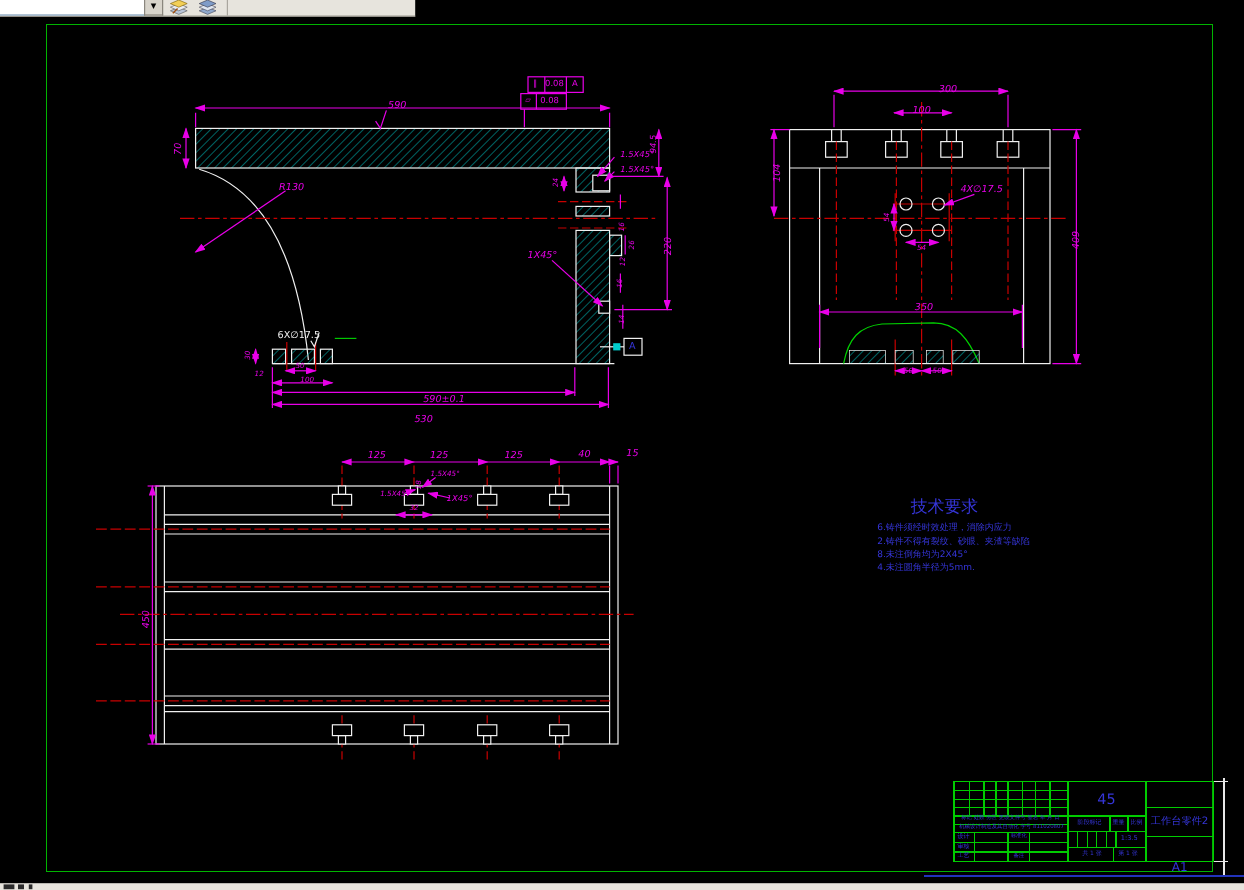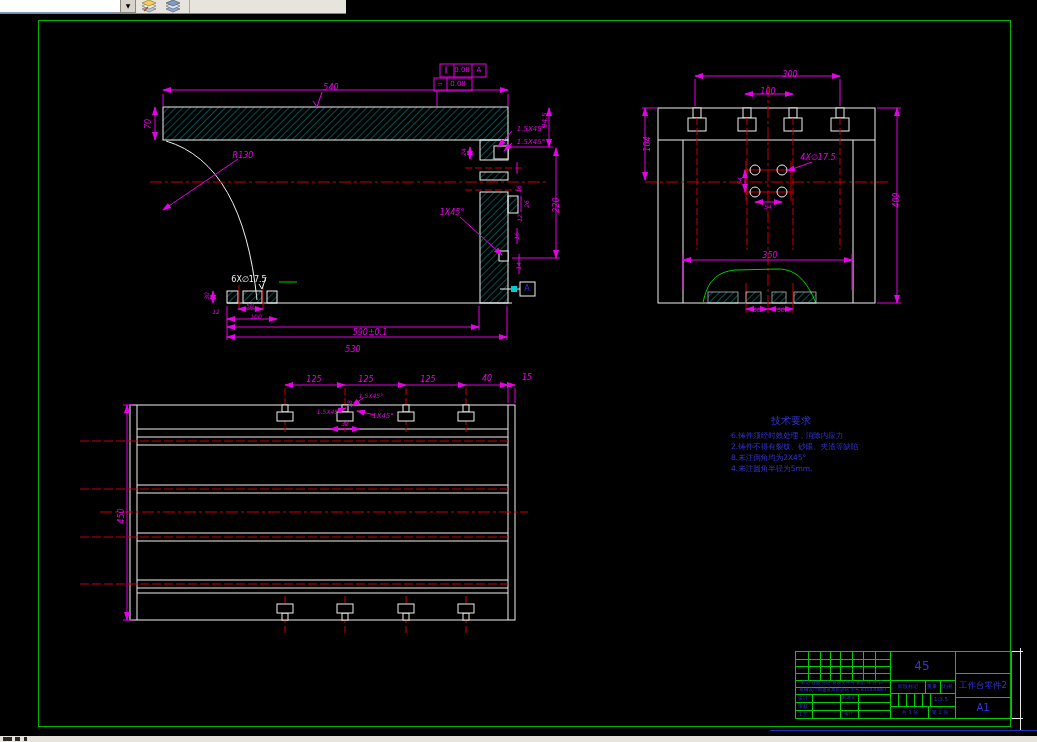--- a/index.html
+++ b/index.html
@@ -17,21 +17,21 @@
   
   #statusbar{position:absolute;left:0;top:736px;width:1037px;height:6px;background:#e7e4dd;}
   .sb-mark{position:absolute;top:1px;background:#2b2b2b;}
   
   #labels{position:absolute;left:0;top:0;width:1037px;height:742px;pointer-events:none;}
   .lab{position:absolute;transform:translate(-50%,-50%);white-space:nowrap;line-height:1;}
   .c-m{color:#e800e8}.c-w{color:#f0f0f0}.c-b{color:#3535d8}
   .it{font-style:italic}.ul{}
   
   #tech{position:absolute;left:731px;top:414px;width:190px;color:#3535d8;}
-  #tech .t{font-size:10px;margin-left:40px;margin-bottom:2px;}
+  #tech .t{font-size:14px;margin-left:28px;margin-bottom:2px;}
   #tech .i{font-size:7.5px;line-height:11px;white-space:nowrap;}
   
   .tbk{position:absolute;transform:translate(-50%,-50%);color:#3535d8;white-space:nowrap;line-height:1;}
 </style>
 </head>
 <body>
 
 <div id="stage">
 
   <svg width="1037" height="742" style="position:absolute;left:0;top:0">
@@ -292,21 +292,21 @@
         <line x1="922" y1="693" x2="922" y2="706"></line>
       <line x1="930" y1="693" x2="930" y2="706"></line>
       <line x1="928" y1="706" x2="928" y2="718"></line>
       <line x1="955" y1="651" x2="955" y2="718"></line>
       <line x1="955" y1="673" x2="1011" y2="673"></line>
       <line x1="955" y1="697" x2="1011" y2="697"></line>
     </g>
   </svg>
 
   <div id="labels">
-      <span class="lab c-m it" style="left: 331px; top: 88px; font-size: 8px;">540</span>
+      <span class="lab c-m it" style="left: 331px; top: 88px; font-size: 8px;">590</span>
       <span class="lab c-m it" style="left: 149px; top: 124px; font-size: 8px; transform: translate(-50%, -50%) rotate(-90deg);">70</span>
       <span class="lab c-m it" style="left: 243px; top: 156px; font-size: 8px;">R130</span>
       <span class="lab c-m it ul" style="left: 531px; top: 129px; font-size: 7px;">1.5X45°</span>
       <span class="lab c-m it ul" style="left: 531px; top: 142px; font-size: 7px;">1.5X45°</span>
       <span class="lab c-m it" style="left: 545px; top: 120px; font-size: 7px; transform: translate(-50%, -50%) rotate(-90deg);">94.5</span>
       <span class="lab c-m it" style="left: 464px; top: 152px; font-size: 6px; transform: translate(-50%, -50%) rotate(-90deg);">24</span>
       <span class="lab c-m it" style="left: 519px; top: 189px; font-size: 6px; transform: translate(-50%, -50%) rotate(-90deg);">16</span>
       <span class="lab c-m it" style="left: 527px; top: 204px; font-size: 6px; transform: translate(-50%, -50%) rotate(-90deg);">26</span>
       <span class="lab c-m it" style="left: 520px; top: 218px; font-size: 6px; transform: translate(-50%, -50%) rotate(-90deg);">12</span>
       <span class="lab c-m it" style="left: 517px; top: 236px; font-size: 6px; transform: translate(-50%, -50%) rotate(-90deg);">16</span>
@@ -352,21 +352,21 @@
   <div id="tech">
     <div class="t">技术要求</div>
     <div class="i">6.铸件须经时效处理，消除内应力</div>
     <div class="i">2.铸件不得有裂纹、砂眼、夹渣等缺陷</div>
     <div class="i">8.未注倒角均为2X45°</div>
     <div class="i">4.未注圆角半径为5mm.</div>
   </div>
 
   <span class="tbk" style="left:922px;top:666px;font-size:12px">45</span>
   <span class="tbk" style="left:983px;top:685px;font-size:8.5px">工作台零件2</span>
-  <span class="tbk" style="left:983px;top:708px;font-size:10px">A1</span>
+  <span class="tbk" style="left:983px;top:724px;font-size:10px">A1</span>
   <span class="tbk" style="left:908px;top:686px;font-size:5px">阶段标记</span>
   <span class="tbk" style="left:932px;top:686px;font-size:5px">重量</span>
   <span class="tbk" style="left:947px;top:686px;font-size:5px">比例</span>
   <span class="tbk" style="left:941px;top:700px;font-size:5.5px">1:3.5</span>
   <span class="tbk" style="left:910px;top:712px;font-size:5px">共 1 张</span>
   <span class="tbk" style="left:940px;top:712px;font-size:5px">第 1 张</span>
   <span class="tbk" style="left:842px;top:683px;font-size:4.5px">标记 处数 分区 更改文件号 签名 年 月 日</span>
   <span class="tbk" style="left:843px;top:690px;font-size:4.5px">机械设计制造及其自动化  学号 811020807</span>
   <span class="tbk" style="left:803px;top:698px;font-size:5px">设计</span>
   <span class="tbk" style="left:803px;top:706px;font-size:5px">审核</span>

